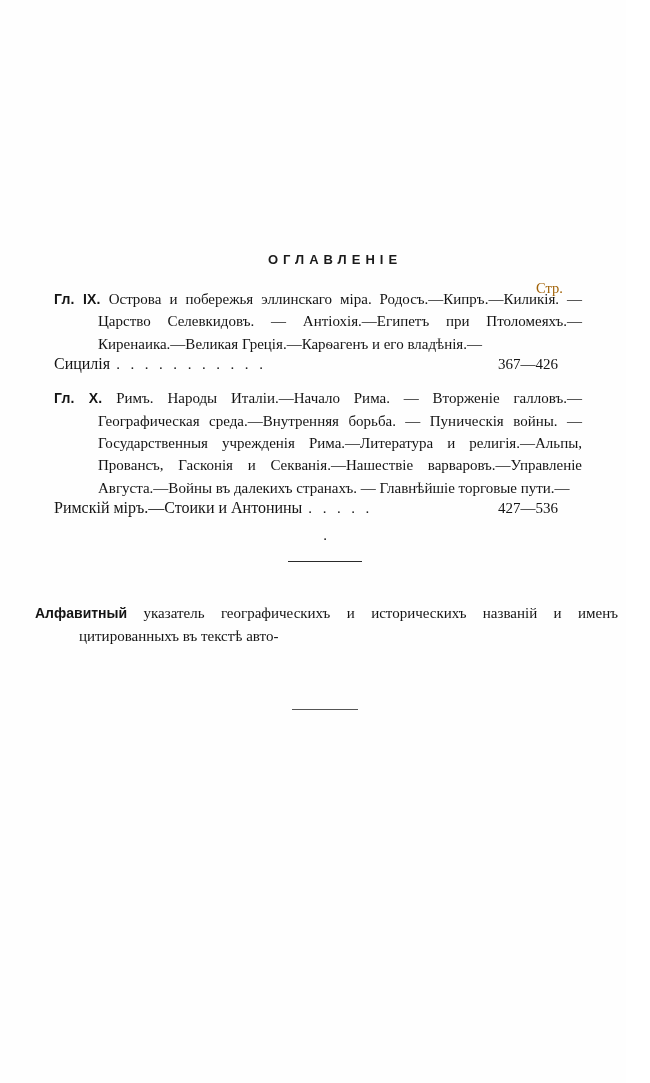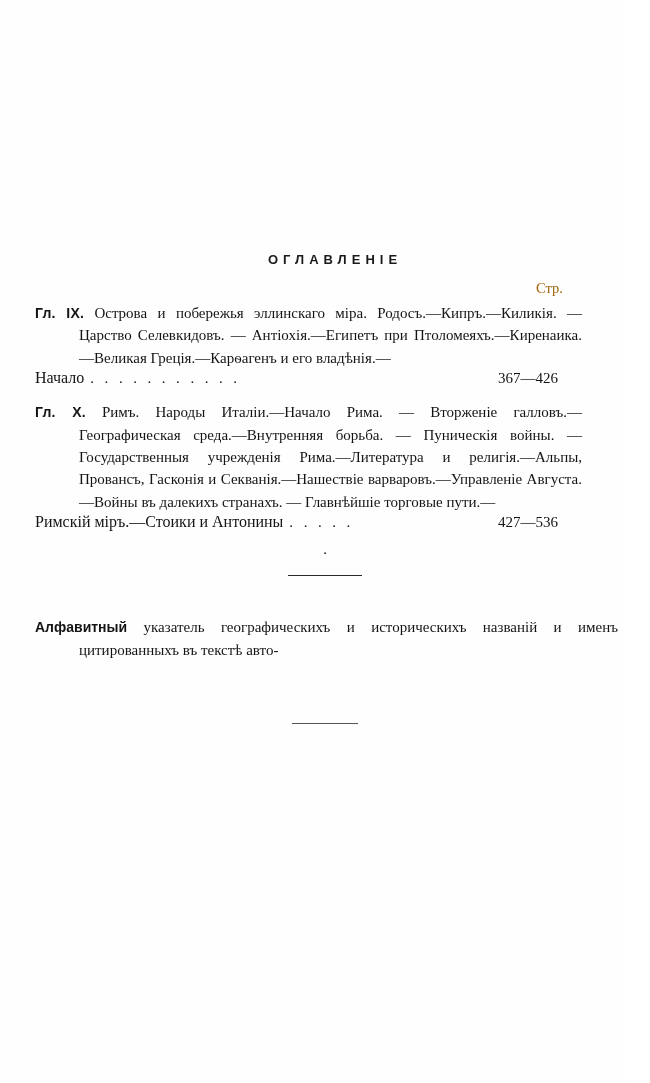--- a/index.html
+++ b/index.html
@@ -34,22 +34,22 @@
   }
   .col-label {
     position: absolute;
     top: 280px;
     left: 536px;
     font-family: "Liberation Serif", serif;
     font-size: 14.5px;
     color: #a16207;
   }
   .entries {
-    margin-top: 35px;
-    padding-left: 35px;
+    margin-top: 21px;
+    padding-left: 54px;
     padding-right: 68px;
   }
   .entry {
     position: relative;
     margin-bottom: 14px;
   }
   .entry-text {
     font-size: 15px;
     line-height: 22.4px;
     text-align: justify;
@@ -142,21 +142,21 @@
 
     <div class="entries">
 
       <div class="entry">
         <div class="entry-text">
           <span class="lead hang">Гл. IX.</span>
           <span>Острова и побережья эллинскаго міра. Родосъ.—Кипръ.—Киликія. — Царство Селевкидовъ. — Антіохія.—Египетъ при Птоломеяхъ.—Киренаика.—Великая Греція.—Карѳагенъ и его владѣнія.—</span>
         </div>
         <div class="tail">
           <div class="tail-row">
-            <span class="lastwords">Начало</span>
+            <span class="lastwords">Сицилія</span>
             <span class="dotfill">. . . . . . . . . . .</span>
             <span class="pagenum">367—426</span>
           </div>
         </div>
       </div>
 
       <div class="entry">
         <div class="entry-text">
           <span class="lead hang">Гл. X.</span>
           <span>Римъ. Народы Италіи.—Начало Рима. — Вторженіе галловъ.—Географическая среда.—Внутренняя борьба. — Пуническія войны. — Государственныя учрежденія Рима.—Литература и религія.—Альпы, Провансъ, Гасконія и Секванія.—Нашествіе варваровъ.—Управленіе Августа.—Войны въ далекихъ странахъ. — Главнѣйшіе торговые пути.—</span>

